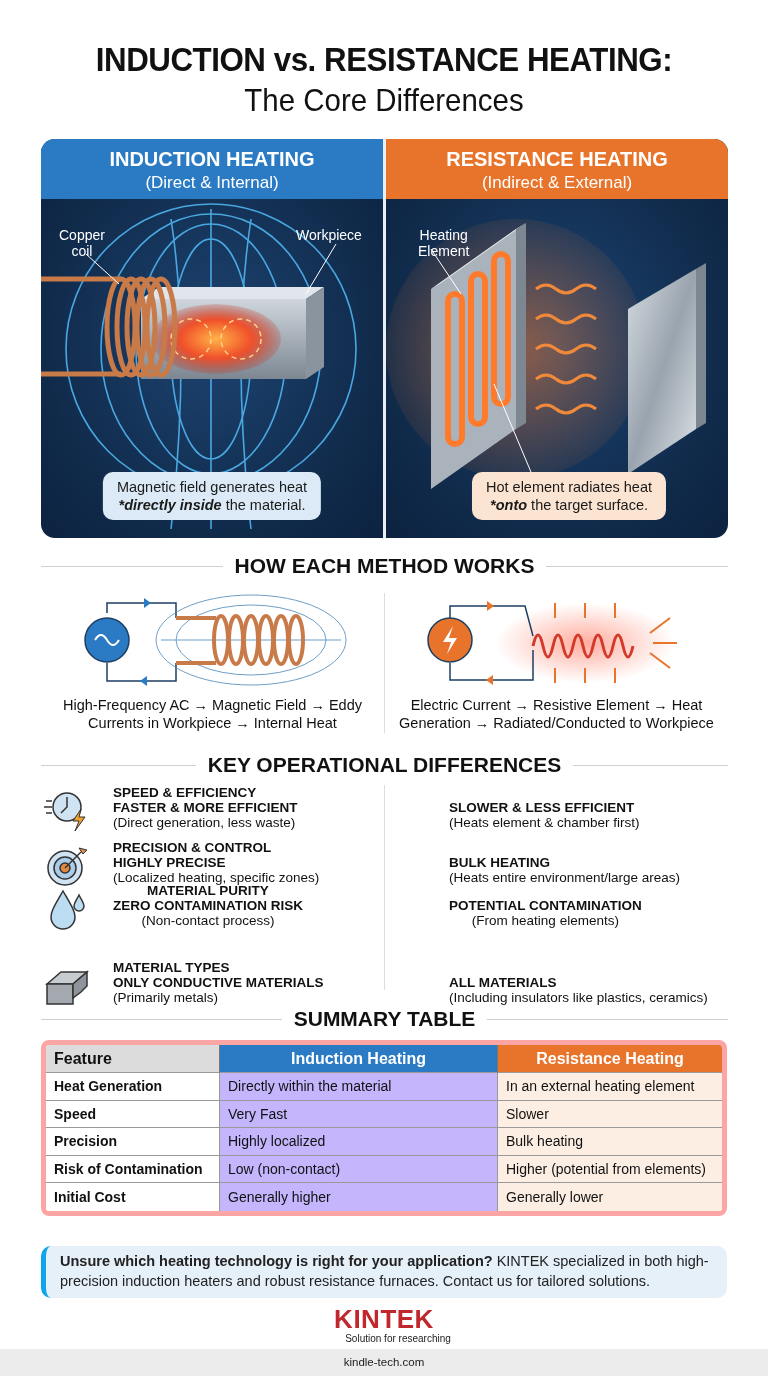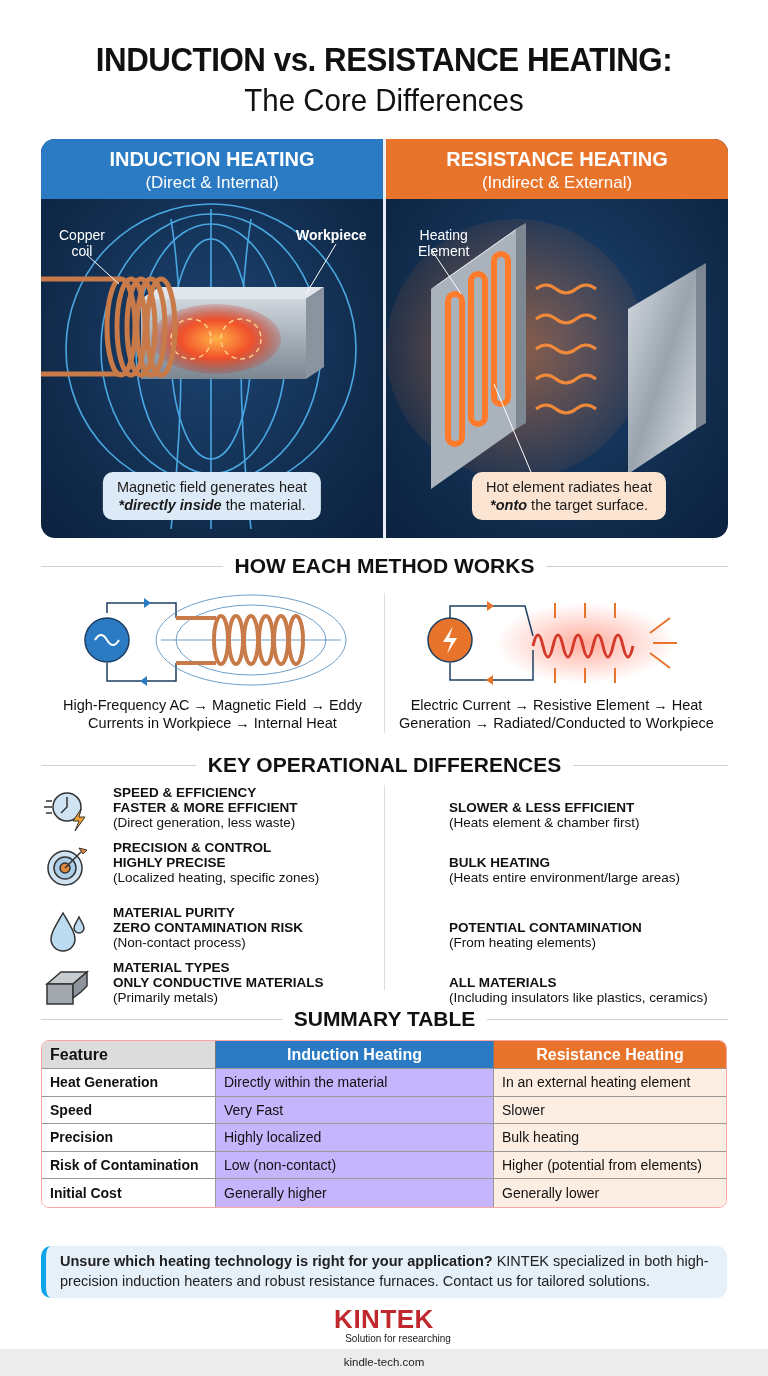--- a/index.html
+++ b/index.html
@@ -30,21 +30,21 @@
   .how .cap { position: absolute; top: 108px; width: 343px; text-align: center; font-size: 14.5px; line-height: 18px; }
 
   .kod { position: absolute; top: 780px; left: 41px; width: 687px; height: 215px; }
   .kod .divider { position: absolute; left: 343px; top: 5px; width: 1px; height: 205px; background: #ddd; }
   .kod-row { position: absolute; left: 0; width: 687px; height: 54px; }
   .kod-icon { position: absolute; left: 2px; top: 2px; width: 48px; height: 48px; }
   .kod-left { position: absolute; left: 72px; top: 0; font-size: 13.5px; line-height: 15px; }
   .kod-right { position: absolute; left: 408px; top: 15px; font-size: 13.5px; line-height: 15px; }
   .b { font-weight: bold; }
 
-  table.sum { position: absolute; top: 1040px; left: 41px; width: 686px; border-collapse: separate; border-spacing: 0; border: 1px solid #fca5a5; border-radius: 8px; overflow: hidden; font-size: 14px; }
+  table.sum { position: absolute; top: 1040px; left: 41px; width: 686px; border-collapse: separate; border-spacing: 0; border: 5px solid #fca5a5; border-radius: 8px; overflow: hidden; font-size: 14px; }
   table.sum td, table.sum th { height: 27.5px; padding: 0 8px; border-bottom: 1px solid #999; text-align: left; }
   table.sum tr:last-child td { border-bottom: none; }
   table.sum th { height: 28px; font-size: 16px; }
   th.feat { background: #dcdcdc; width: 173px; }
   th.ind { background: #2b7bc4; color: #fff; text-align: center !important; width: 278px; border-left: 1px solid #777; }
   th.res { background: #e8742c; color: #fff; text-align: center !important; border-left: 1px solid #777; }
   td.feat { font-weight: bold; background: #fff; }
   td.ind { background: #c4b5fd; border-left: 1px solid #999; }
   td.res { background: #fdeee3; border-left: 1px solid #999; }
 
@@ -104,21 +104,21 @@
         <ellipse cx="110" cy="128" rx="14" ry="48"></ellipse>
         <ellipse cx="120" cy="128" rx="14" ry="48"></ellipse>
       </g>
       <line x1="45" y1="55" x2="78" y2="85" stroke="#fff" stroke-width="1"></line>
       <line x1="295" y1="45" x2="265" y2="95" stroke="#fff" stroke-width="1"></line>
     </svg>
     <div class="lbl" style="left:18px;top:88px;">
       <div>Copper</div>
       <div>coil</div>
     </div>
-    <div class="lbl" style="left:255px;top:88px;font-weight:bold;">Workpiece</div>
+    <div class="lbl" style="left:255px;top:88px;">Workpiece</div>
     <div class="callout blue">
       <div>Magnetic field generates heat</div>
       <div><b><i>*directly inside</i></b><span> the material.</span></div>
     </div>
   </div>
 
   <div class="panel">
     <div class="panel-head orange">
       <div class="h">RESISTANCE HEATING</div>
       <div class="s">(Indirect &amp; External)</div>
@@ -281,21 +281,21 @@
       <div class="b">PRECISION &amp; CONTROL</div>
       <div class="b">HIGHLY PRECISE</div>
       <div>(Localized heating, specific zones)</div>
     </div>
     <div class="kod-right">
       <div class="b">BULK HEATING</div>
       <div>(Heats entire environment/large areas)</div>
     </div>
   </div>
 
-  <div class="kod-row" style="top:125px;">
+  <div class="kod-row" style="top:103px;text-align:center;">
     <svg class="kod-icon" viewBox="0 0 48 48">
       <path d="M20 6 C12 20 8 26 8 32 a12 12 0 0 0 24 0 C32 26 28 20 20 6 Z" fill="#bcdcf2" stroke="#333" stroke-width="1.5"></path>
       <path d="M36 10 C33 16 31 18 31 21 a5 5 0 0 0 10 0 C41 18 39 16 36 10 Z" fill="#bcdcf2" stroke="#333" stroke-width="1.5"></path>
     </svg>
     <div class="kod-left">
       <div class="b">MATERIAL PURITY</div>
       <div class="b">ZERO CONTAMINATION RISK</div>
       <div>(Non-contact process)</div>
     </div>
     <div class="kod-right">

